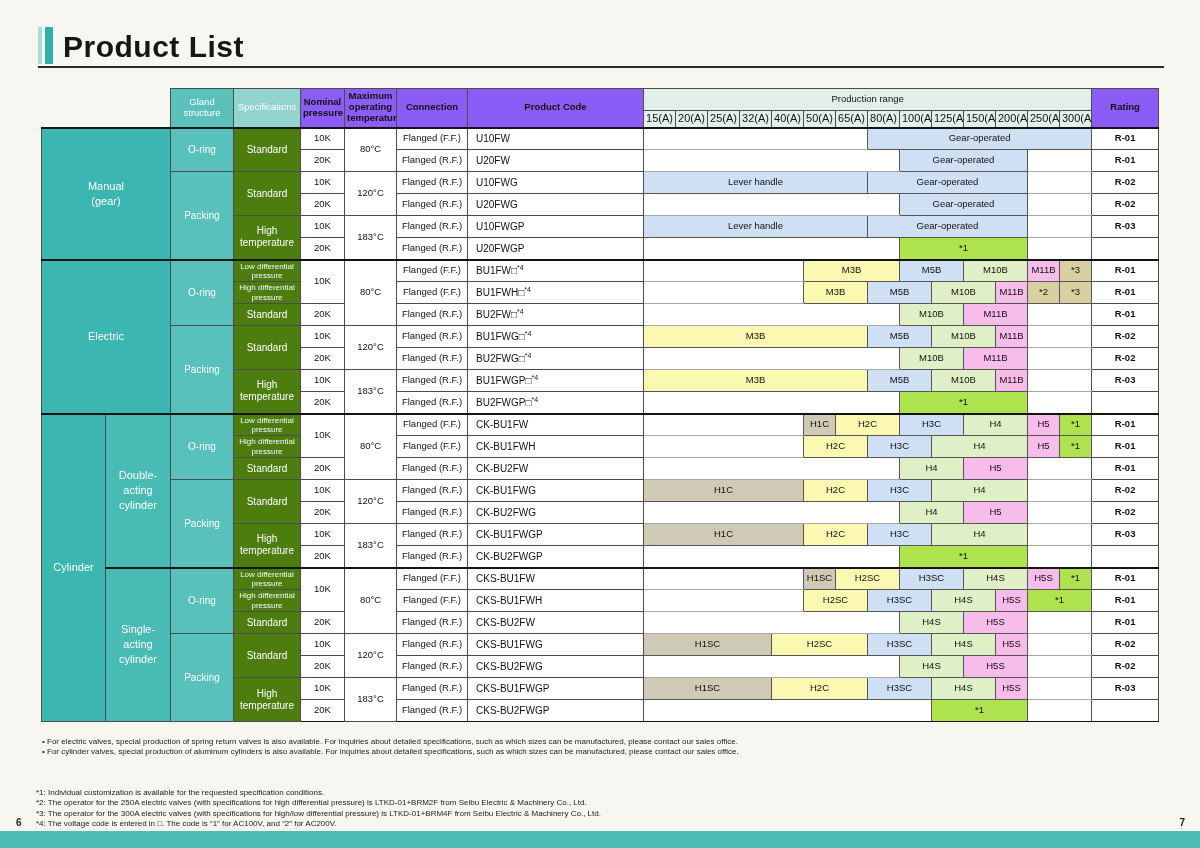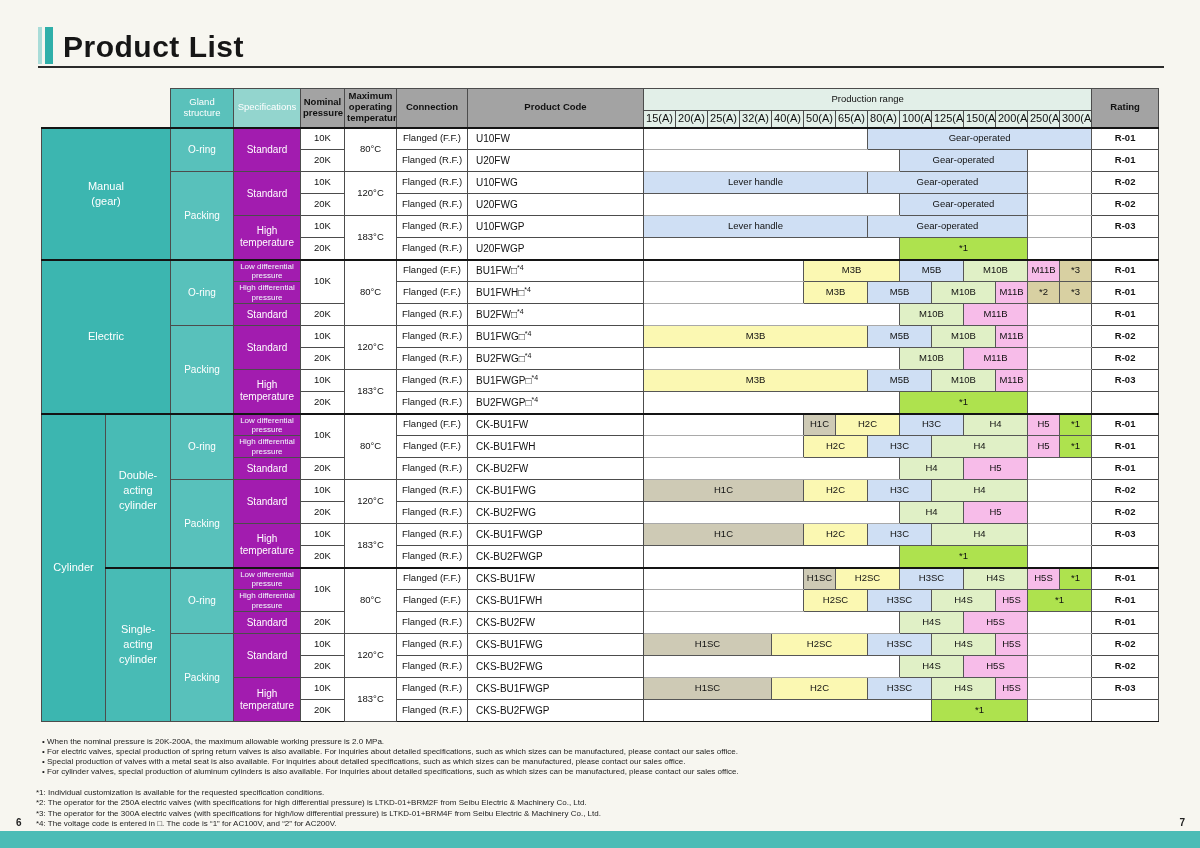--- a/index.html
+++ b/index.html
@@ -15,29 +15,29 @@
   .tbar2{width:8px;height:37px;background:#2fafa9;margin-right:10px;}
   .title-text{font-size:30px;font-weight:bold;letter-spacing:.5px;color:#161616;}
   .title-underline{position:absolute;left:38px;top:66px;width:1126px;height:2px;background:#2b2b2b;}
   
   table{position:absolute;left:41px;top:88px;border-collapse:collapse;table-layout:fixed;width:1117px;border-radius:23px;}
   th,td{border:1px solid #4c4c4c;padding:0 2px;font-size:9.5px;text-align:center;vertical-align:middle;background:#fff;line-height:1.15;font-weight:normal;overflow:hidden;}
   thead tr.hr1{height:22px;}
   thead tr.hr2{height:17px;}
   tbody tr{height:22px;}
   th.ghost{border:none;background:transparent;}
-  .h-light{background:#a3a3a3;font-weight:bold;font-size:9.5px;color:#111;}
+  .h-light{background:#8b5cf6;font-weight:bold;font-size:9.5px;color:#111;}
   .h-range{background:#e2efe8;font-weight:normal;}
   .h-size{background:#e2efe8;font-weight:normal;font-size:11px;}
   .h-gland{background:#5ac1bb;color:#fff;font-size:9.5px;}
   .h-spec{background:#93d5ce;color:#fff;font-size:9.5px;}
   .c-g1{background:#3cb6b0;color:#fff;font-size:11px;white-space:pre-line;line-height:1.35;}
   .c-g2{background:#48bbb5;color:#fff;font-size:11px;white-space:pre-line;line-height:1.35;}
   .c-gland{background:#58c1bb;color:#fff;font-size:10px;}
-  .c-spec{background:#a21caf;color:#fff;font-size:10px;line-height:1.2;}
+  .c-spec{background:#4d7c0f;color:#fff;font-size:10px;line-height:1.2;}
   .c-spec2{font-size:8px;line-height:1.15;color:#f2fefc;}
   .c-val{font-size:9.5px;}
   .c-code{text-align:left;padding-left:8px;font-size:10px;}
   .c-code sup{font-size:7px;}
   .c-rate{font-weight:bold;font-size:9.5px;}
   .c-gap{border-left:none;border-right:none;border-top:1px solid #a9a9a9;border-bottom:1px solid #a9a9a9;}
   .c-bar{border:1px solid #565656;font-size:9.5px;}
   .bar-blue{background:#cfdff4;}
   .bar-yellow{background:#fbf8b2;}
   .bar-green{background:#e0f0c6;}
@@ -448,23 +448,21 @@
         <td class="c-code">CKS-BU2FWGP</td>
         <td class="c-gap" colspan="9"></td>
         <td class="c-bar bar-lime" colspan="3">*1</td>
         <td class="c-gap" colspan="2"></td>
         <td class="c-rate"></td>
       </tr>
     </tbody>
   </table>
 
 <ul class="notes">
-    <li>When the nominal pressure is 20K-200A, the maximum allowable working pressure is 2.0 MPa.</li>
     <li>For electric valves, special production of spring return valves is also available. For inquiries about detailed specifications, such as which sizes can be manufactured, please contact our sales office.</li>
-    <li>Special production of valves with a metal seat is also available. For inquiries about detailed specifications, such as which sizes can be manufactured, please contact our sales office.</li>
     <li>For cylinder valves, special production of aluminum cylinders is also available. For inquiries about detailed specifications, such as which sizes can be manufactured, please contact our sales office.</li>
   </ul>
 <ul class="footnotes">
     <li>*1: Individual customization is available for the requested specification conditions.</li>
     <li>*2: The operator for the 250A electric valves (with specifications for high differential pressure) is LTKD-01+BRM2F from Seibu Electric &amp; Machinery Co., Ltd.</li>
     <li>*3: The operator for the 300A electric valves (with specifications for high/low differential pressure) is LTKD-01+BRM4F from Seibu Electric &amp; Machinery Co., Ltd.</li>
     <li>*4: The voltage code is entered in □. The code is “1” for AC100V, and “2” for AC200V.</li>
   </ul>
 
 <div class="page-num left">6</div>

